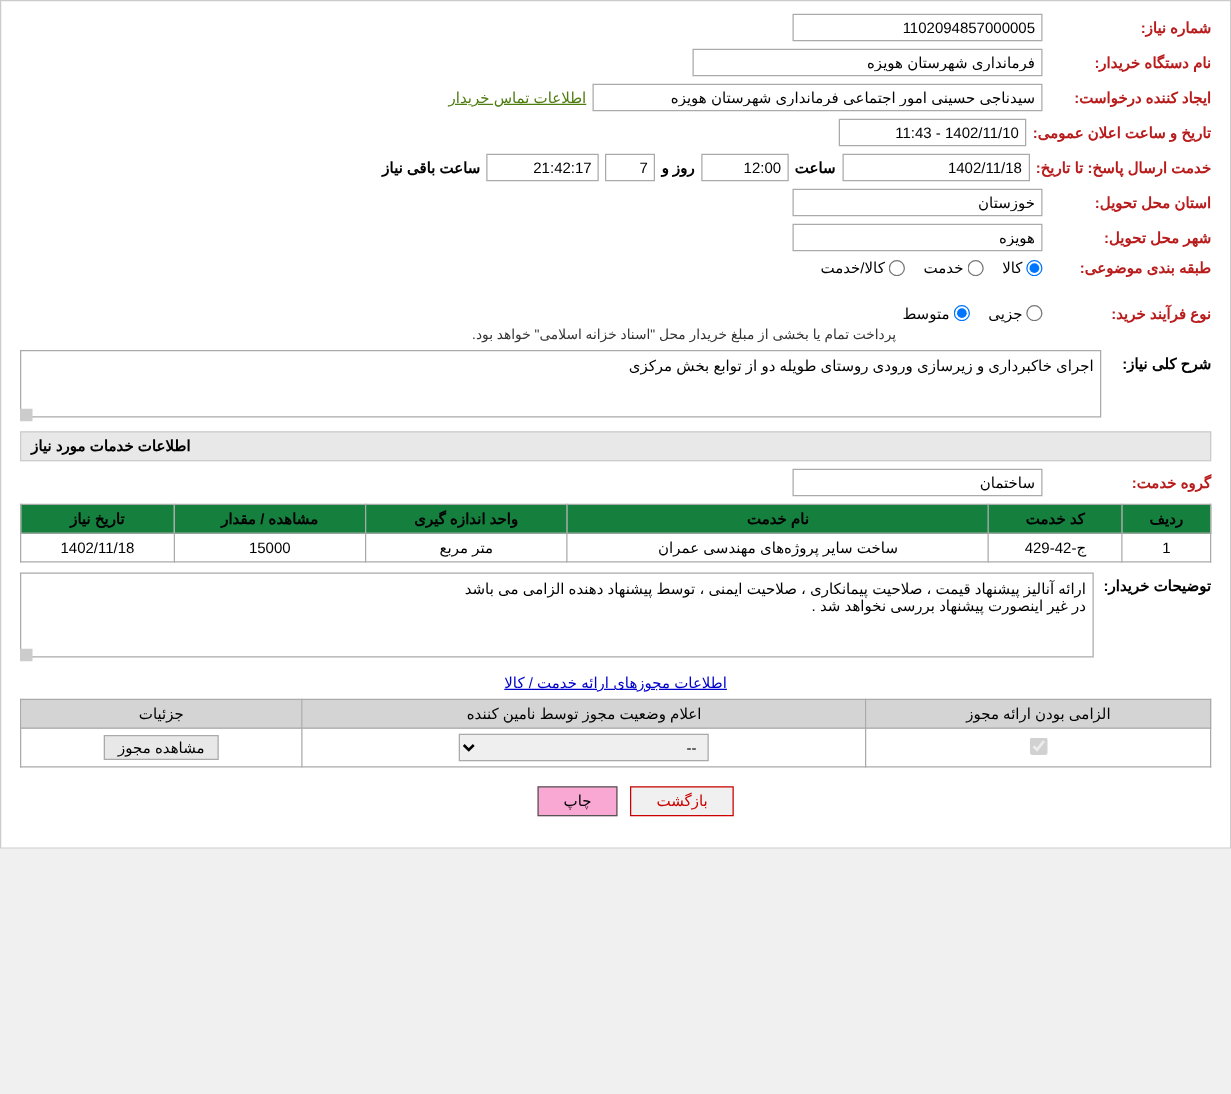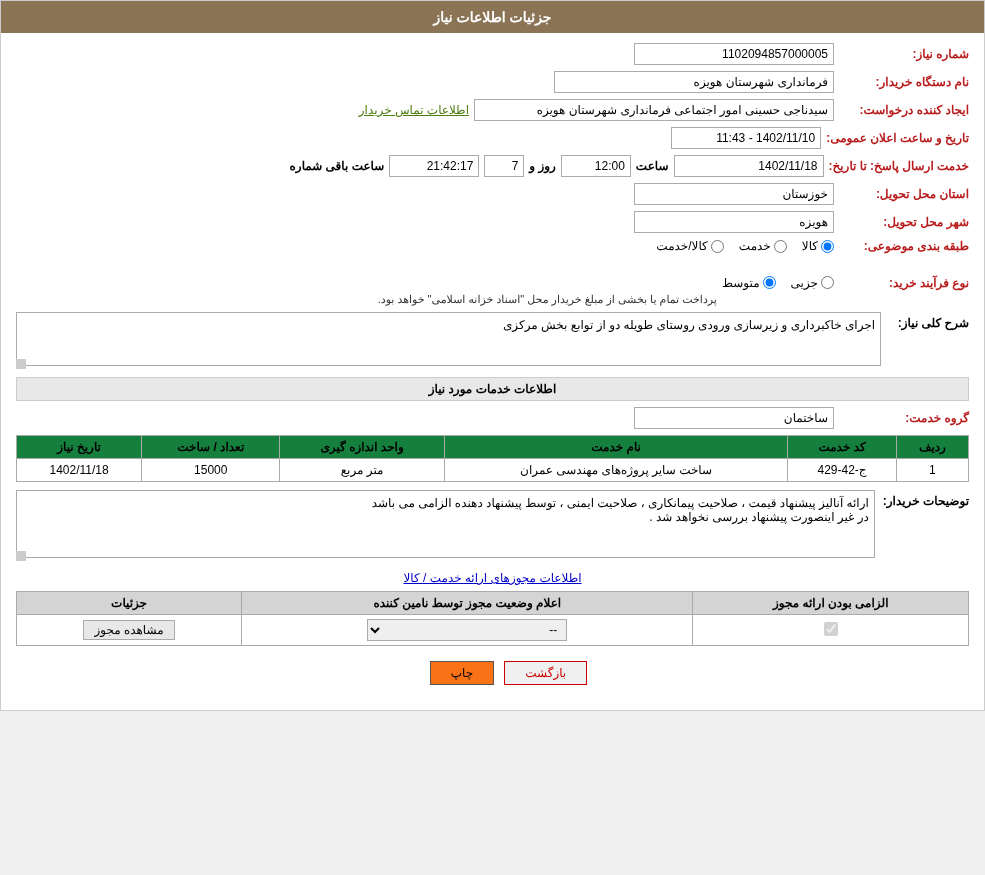--- a/index.html
+++ b/index.html
@@ -55,21 +55,21 @@
       color: #4d7c0f;
       text-decoration: underline;
       cursor: pointer;
     }
     .section-title {
       background: #e8e8e8;
       border: 1px solid #ccc;
       padding: 4px 8px;
       font-weight: bold;
       margin: 8px 0 6px 0;
-      text-align: center;
+      text-align: left;
     }
     .radio-group {
       display: flex;
       gap: 15px;
       align-items: center;
     }
     .radio-item {
       display: flex;
       align-items: center;
       gap: 3px;
@@ -127,21 +127,21 @@
     }
     .licenses-table {
       width: 100%;
       border-collapse: collapse;
     }
     .licenses-table th {
       background: #d4d4d4;
       border: 1px solid #aaa;
       padding: 4px 8px;
       text-align: center;
-      font-weight: bold;
+      font-weight: normal;
     }
     .licenses-table td {
       border: 1px solid #aaa;
       padding: 4px 8px;
       text-align: center;
     }
     .btn-view {
       border: 1px solid #aaa;
       background: #e8e8e8;
       padding: 2px 10px;
@@ -175,21 +175,21 @@
       cursor: pointer;
       font-family: Tahoma, Arial, sans-serif;
       font-size: 12px;
     }
     .btn-back {
       background: #f0f0f0;
       border: 1px solid #cc0000;
       color: #cc0000;
     }
     .btn-print {
-      background: #f97316;
+      background: #f9a8d4;
       border: 1px solid #555;
       margin-left: 32px;
     }
     .watermark-area {
       position: relative;
       overflow: hidden;
     }
     .time-row {
       display: flex;
       align-items: center;
@@ -217,21 +217,20 @@
       height: 10px;
       background: #ccc;
       cursor: se-resize;
     }
   </style>
 </head>
 <body>
 
 <div class="page-wrapper">
 
-  <div class="header-bar">جزئیات اطلاعات نیاز</div>
 
   <div class="content watermark-area">
 
     <div class="form-row">
       <span class="label-cell">شماره نیاز:</span>
       <input class="input-box input-medium" type="text" readonly="" value="1102094857000005" style="">
     </div>
 
     <div class="form-row">
       <span class="label-cell">نام دستگاه خریدار:</span>
@@ -250,21 +249,21 @@
     </div>
 
     <div class="form-row time-row">
       <span class="label-cell">خدمت ارسال پاسخ: تا تاریخ:</span>
       <input class="input-box input-date" type="text" readonly="" value="1402/11/18" style="">
       <span class="small-label">ساعت</span>
       <input class="input-box" style="width: 70px;" type="text" readonly="" value="12:00">
       <span class="small-label">روز و</span>
       <input class="input-box" style="width: 40px;" type="text" readonly="" value="7">
       <input class="input-box" style="width: 90px;" type="text" readonly="" value="21:42:17">
-      <span class="small-label">ساعت باقی شماره</span>
+      <span class="small-label">ساعت باقی نیاز</span>
     </div>
 
     <div class="form-row">
       <span class="label-cell">استان محل تحویل:</span>
       <input class="input-box input-medium" type="text" readonly="" value="خوزستان" style="">
     </div>
 
     <div class="form-row">
       <span class="label-cell">شهر محل تحویل:</span>
       <input class="input-box input-medium" type="text" readonly="" value="هویزه" style="">
@@ -318,21 +317,21 @@
       <input class="input-box input-medium" type="text" readonly="" value="ساختمان" style="">
     </div>
 
     <table class="services-table">
       <thead>
         <tr>
           <th>ردیف</th>
           <th>کد خدمت</th>
           <th>نام خدمت</th>
           <th>واحد اندازه گیری</th>
-          <th>تعداد / ساخت</th>
+          <th>مشاهده / مقدار</th>
           <th>تاریخ نیاز</th>
         </tr>
       </thead>
       <tbody>
         <tr>
           <td>1</td>
           <td>ج-42-429</td>
           <td>ساخت سایر پروژه‌های مهندسی عمران</td>
           <td>متر مربع</td>
           <td>15000</td>

